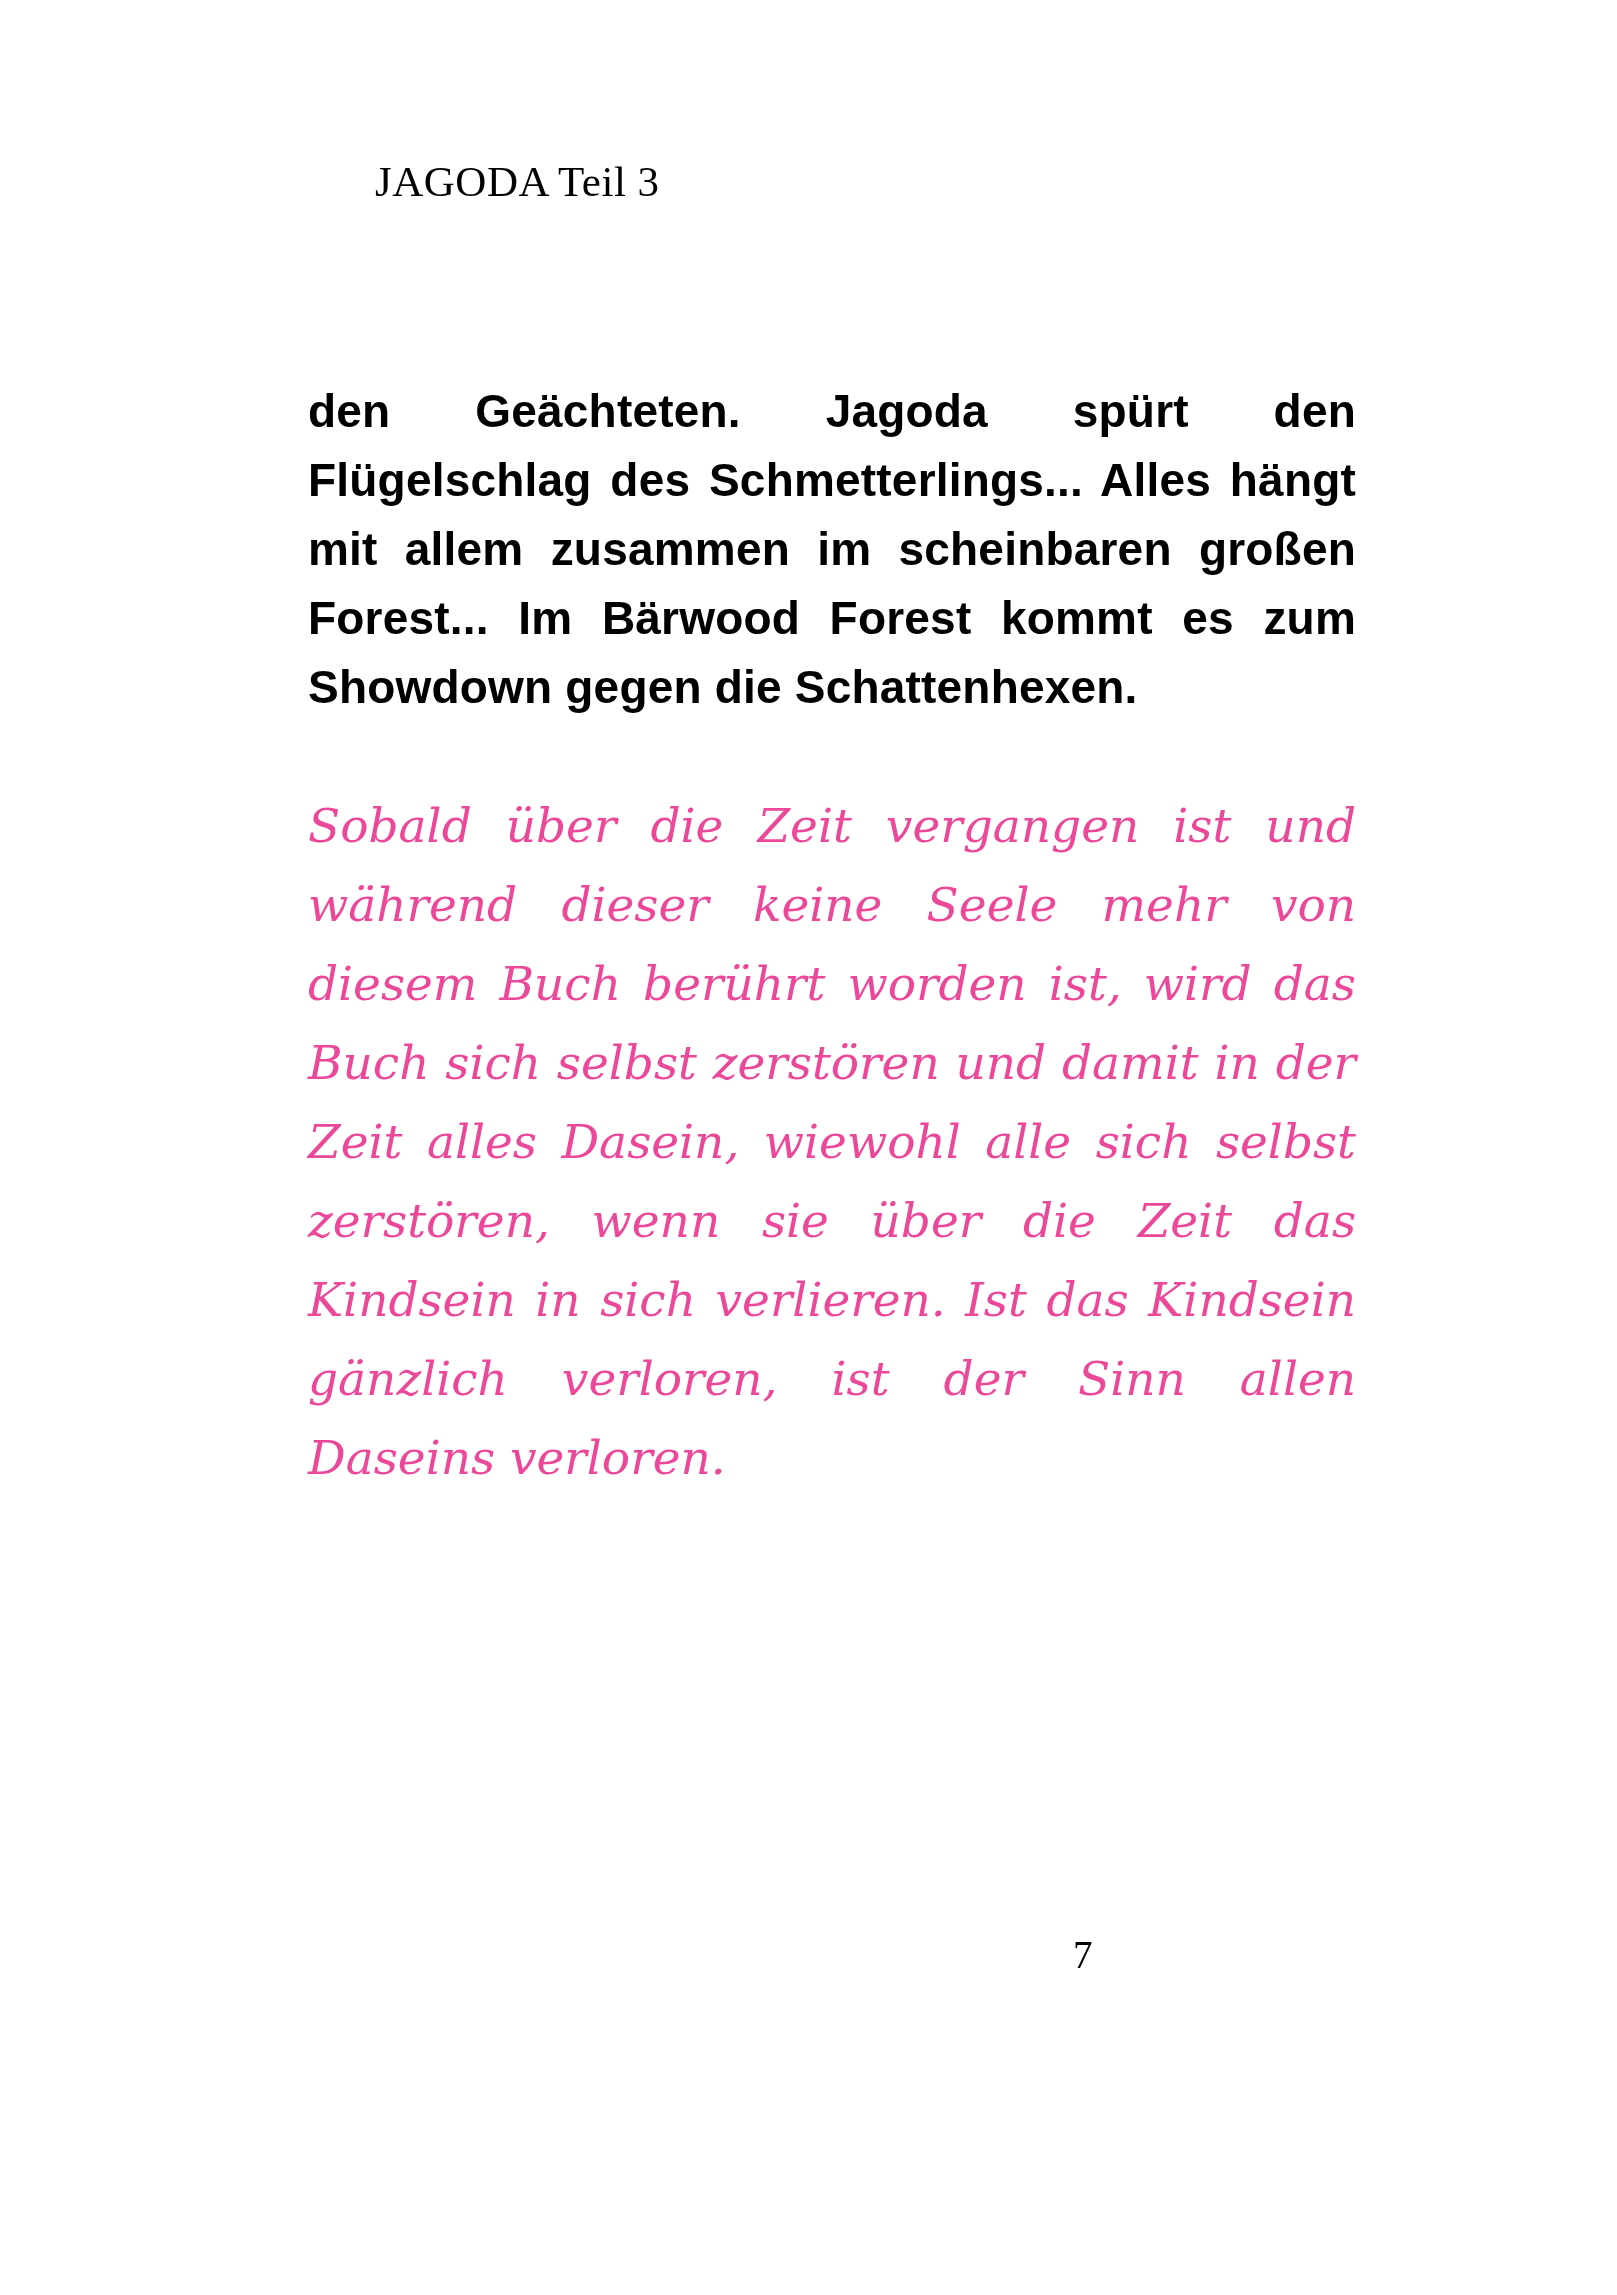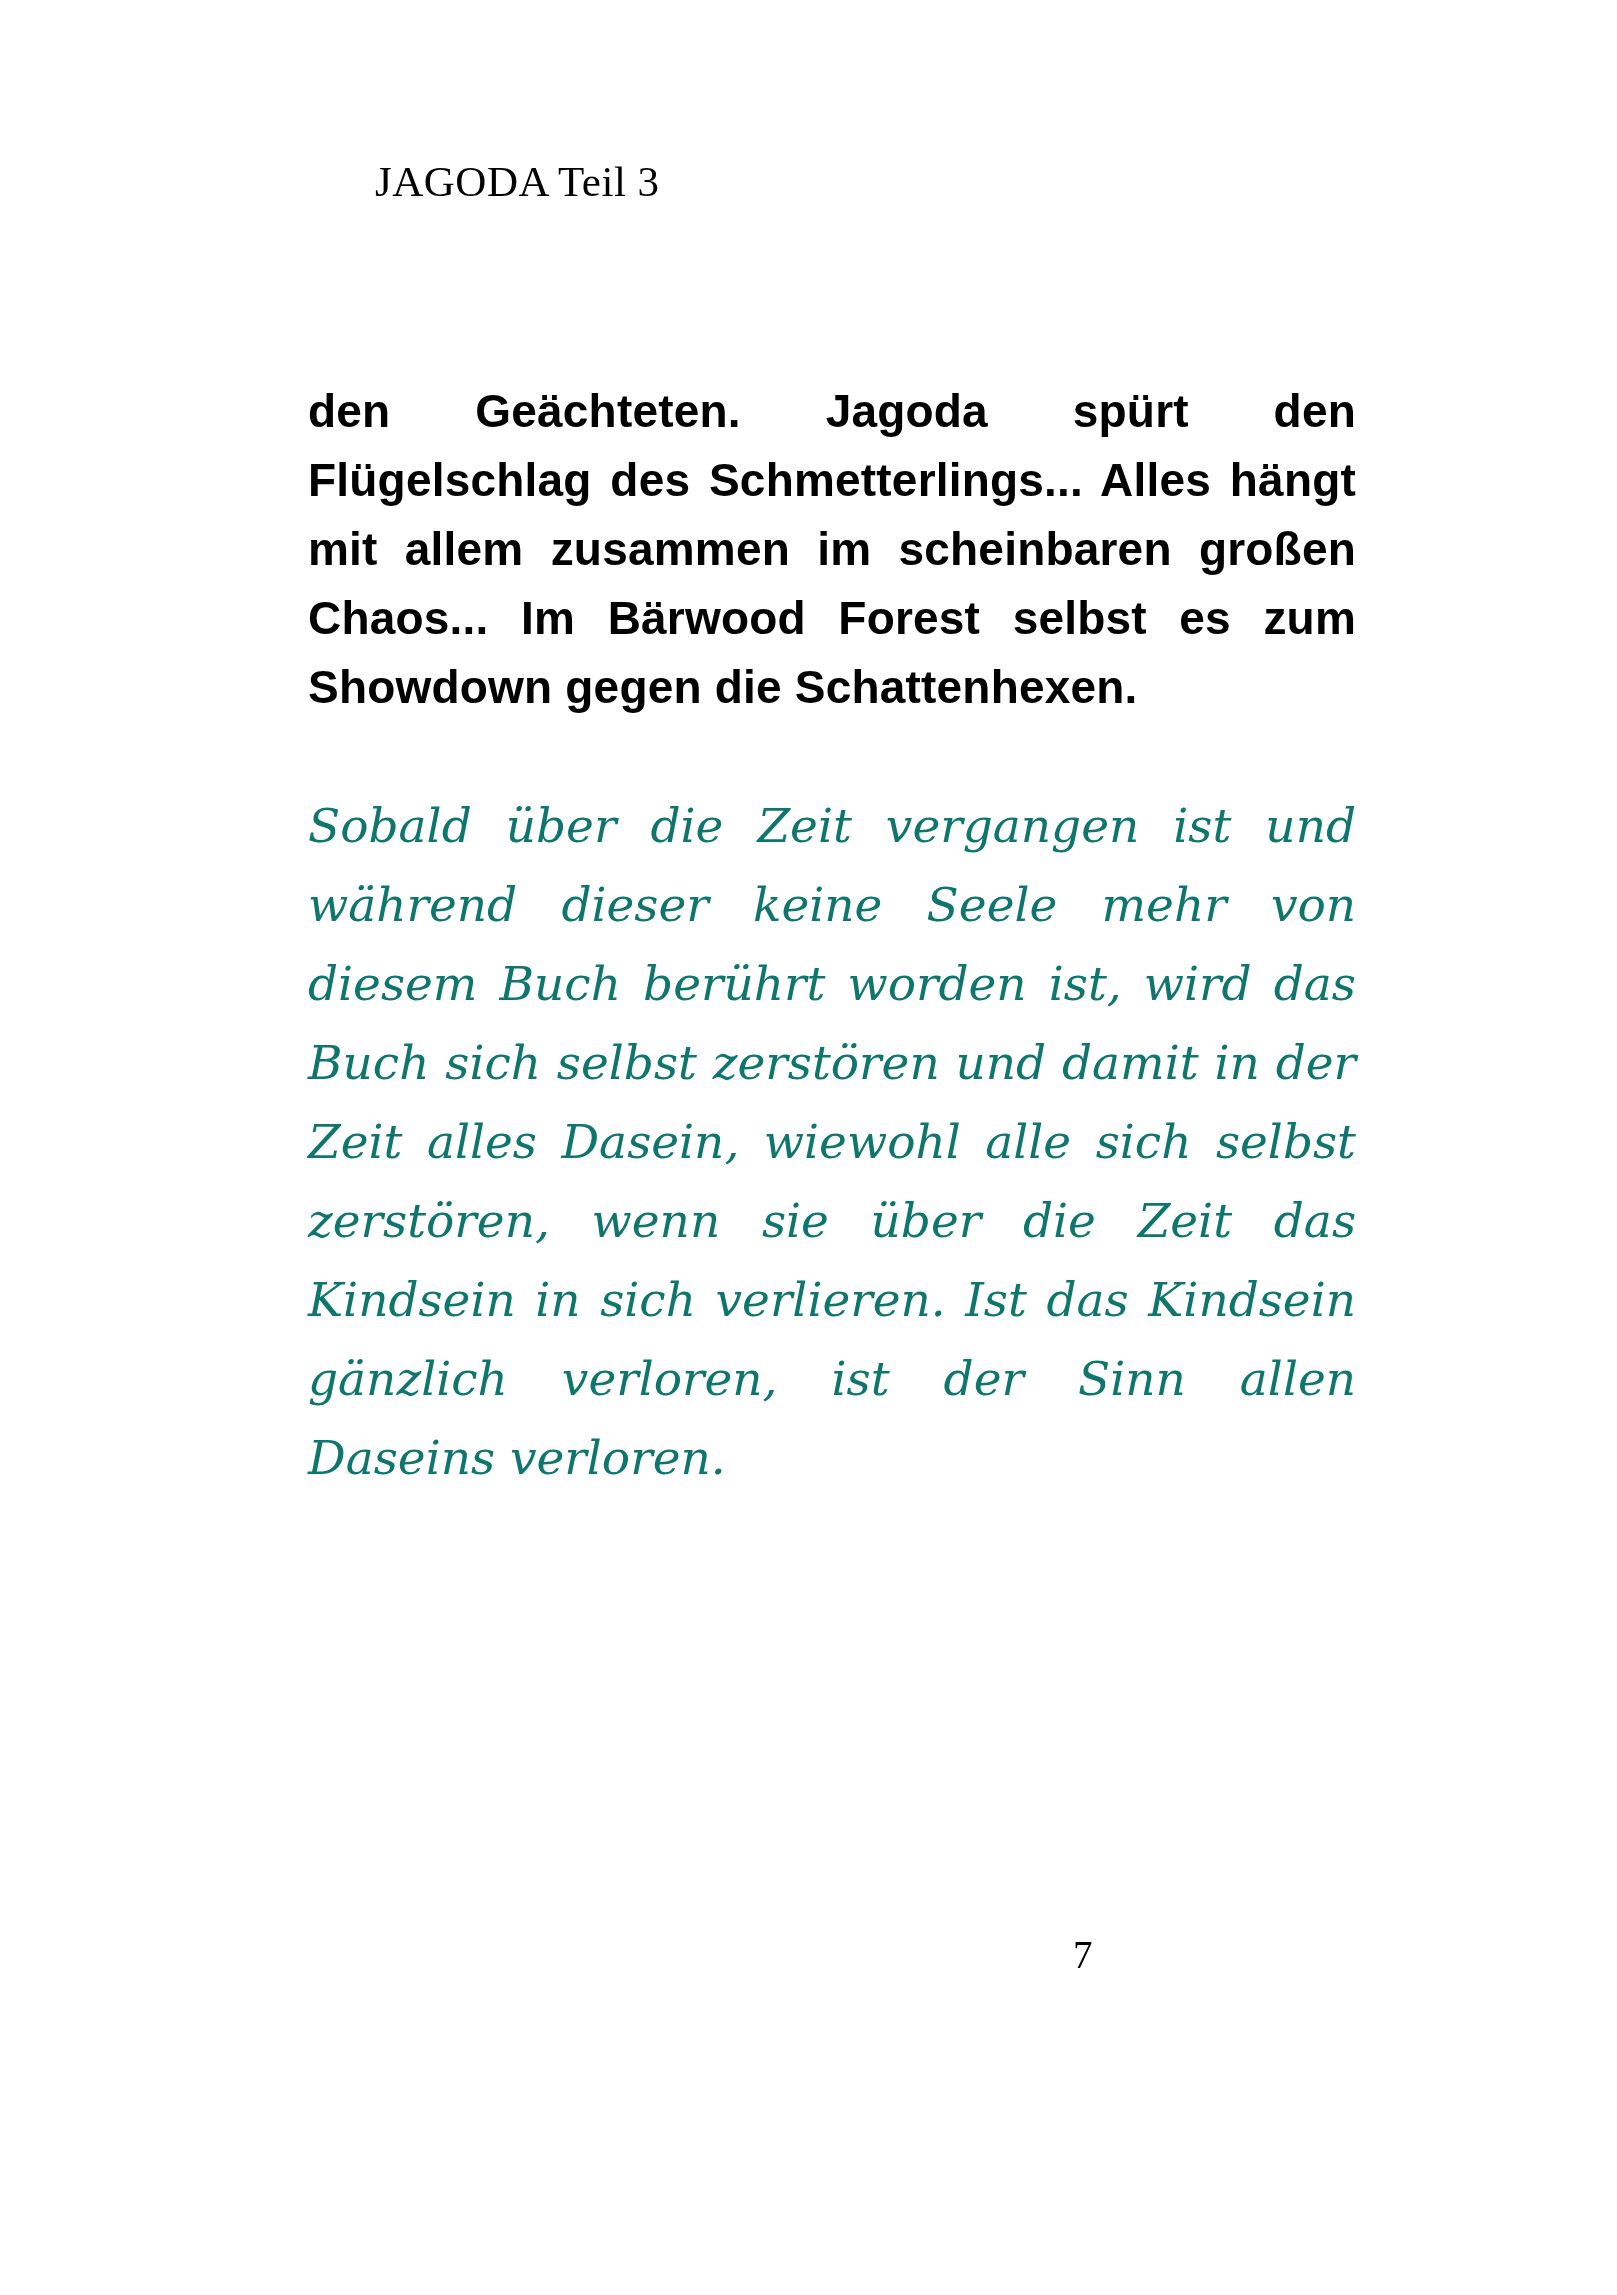--- a/index.html
+++ b/index.html
@@ -44,21 +44,21 @@
     color: #000000;
   }
   p.para-script {
     margin: 65px 0 0 0;
     font-family: "DejaVu Serif", serif;
     font-style: italic;
     font-weight: 500;
     font-size: 47px;
     line-height: 1.68;
     text-align: justify;
-    color: #0f766e;
+    color: #ec4899;
   }
   p.para-bold.closing {
     margin-top: 90px;
   }
   .page-number {
     position: absolute;
     left: 1073px;
     top: 1932px;
     font-family: "Liberation Serif", serif;
     font-size: 39px;
@@ -66,21 +66,21 @@
   }
 </style>
 </head>
 <body>
 
 <div class="page">
 
   <div class="header">JAGODA Teil 3</div>
 
   <div class="content">
-    <p class="para-bold">den Geächteten. Jagoda spürt den Flügelschlag des Schmetterlings... Alles hängt mit allem zusammen im scheinbaren großen Chaos... Im Bärwood Forest selbst es zum Showdown gegen die Schattenhexen.</p>
+    <p class="para-bold">den Geächteten. Jagoda spürt den Flügelschlag des Schmetterlings... Alles hängt mit allem zusammen im scheinbaren großen Forest... Im Bärwood Forest kommt es zum Showdown gegen die Schattenhexen.</p>
 
     <p class="para-script">Sobald über die Zeit vergangen ist und während dieser keine Seele mehr von diesem Buch berührt worden ist, wird das Buch sich selbst zerstören und damit in der Zeit alles Dasein, wiewohl alle sich selbst zerstören, wenn sie über die Zeit das Kindsein in sich verlieren. Ist das Kindsein gänzlich verloren, ist der Sinn allen Daseins verloren.</p>
 
   </div>
 
   <div class="page-number">7</div>
 
 </div>
 
 

